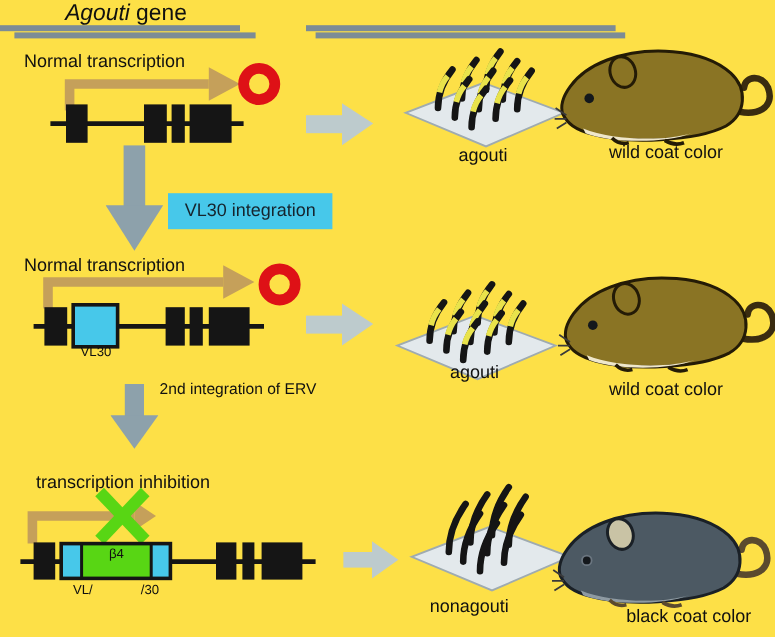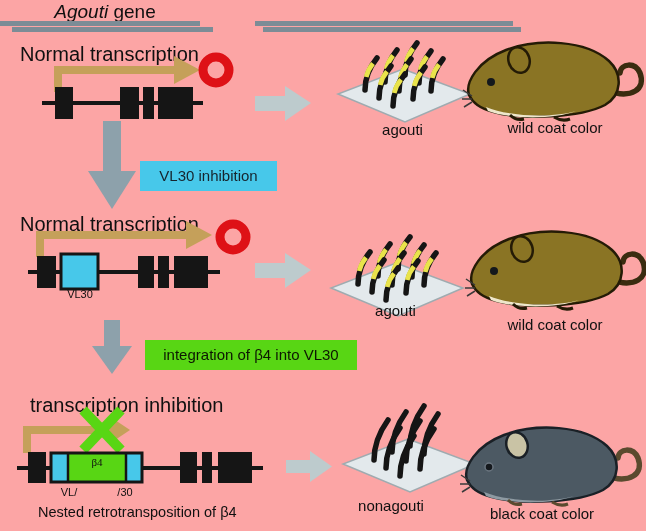--- a/index.html
+++ b/index.html
@@ -1,23 +1,23 @@
 <!DOCTYPE html>
 <html><head>
 <meta charset="utf-8">
 <style>
   html,body{margin:0;padding:0;background:#ffffff;}
   #stage{
-    position:relative;width:646px;height:531px;background:#fca5a5;overflow:hidden;
+    position:relative;width:646px;height:531px;background:#fde047;overflow:hidden;
     font-family:"Liberation Sans","DejaVu Sans",sans-serif;color:#101010;
   }
   .abs{position:absolute;}
   .hdr-title{font-size:19px;text-align:center;white-space:nowrap;}
   .hdr-bar{background:#7C8C96;height:5px;}
-  .row-label{font-size:20px;white-space:nowrap;}
+  .row-label{font-size:15px;white-space:nowrap;}
   .small-caption{font-size:13px;line-height:16px;white-space:nowrap;}
   .cyan-box{
     background:#47C8EA;color:#16242D;font-size:15px;text-align:center;
     height:30px;line-height:30px;white-space:nowrap;
   }
   .green-box{
     background:#58D614;color:#0D1802;font-size:15px;text-align:center;
     height:30px;line-height:30px;white-space:nowrap;
   }
   .gene-sub-label{font-size:11px;text-align:center;white-space:nowrap;}
@@ -59,65 +59,64 @@
     <rect x="55" y="47" width="18" height="32" fill="#151515"></rect>
     <rect x="120" y="47" width="19" height="32" fill="#151515"></rect>
     <rect x="143" y="47" width="11" height="32" fill="#151515"></rect>
     <rect x="158" y="47" width="35" height="32" fill="#151515"></rect>
   </svg>
 
   <svg class="abs" style="left:88px;top:121px;" width="48" height="90">
     <rect x="15" y="0" width="18" height="52" fill="#8DA1AB"></rect>
     <polygon points="0,50 48,50 24,88" fill="#8DA1AB"></polygon>
   </svg>
-  <div class="abs cyan-box" style="left:140px;top:161px;width:137px;">VL30 inhibition</div>
+  <div class="abs cyan-box" style="left:140px;top:161px;width:137px;">VL30 integration</div>
 
   <div class="abs row-label" style="left:20px;top:213px;">Normal transcription</div>
 
   <svg class="abs" style="left:0;top:210px;" width="255" height="95">
     <path d="M40,47 L40,25 L186,25" stroke="#C5A05A" stroke-width="8" fill="none"></path>
     <polygon points="186,11 212,25 186,39" fill="#C5A05A"></polygon>
     <circle cx="233" cy="27" r="13" stroke="#DE1116" stroke-width="9" fill="none"></circle>
     <line x1="28" y1="62" x2="220" y2="62" stroke="#151515" stroke-width="4"></line>
     <rect x="37" y="46" width="19" height="32" fill="#151515"></rect>
     <rect x="61" y="44" width="37" height="35" fill="#47C8EA" stroke="#151515" stroke-width="3"></rect>
     <rect x="138" y="46" width="16" height="32" fill="#151515"></rect>
     <rect x="158" y="46" width="11" height="32" fill="#151515"></rect>
     <rect x="174" y="46" width="34" height="32" fill="#151515"></rect>
   </svg>
   <div class="abs gene-sub-label" style="left:58px;top:288px;width:44px;">VL30</div>
 
   <svg class="abs" style="left:92px;top:320px;" width="40" height="56">
     <rect x="12" y="0" width="16" height="28" fill="#8DA1AB"></rect>
     <polygon points="0,26 40,26 20,54" fill="#8DA1AB"></polygon>
   </svg>
-  <div class="abs green-box" style="left:145px;top:340px;width:212px;">integration of β4 into VL30</div>
+  <div class="abs small-caption" style="left:133px;top:316px;">2nd integration of ERV</div>
 
   <div class="abs row-label" style="left:30px;top:394px;text-align:right;">transcription inhibition</div>
 
   <svg class="abs" style="left:0;top:395px;" width="270" height="95">
     <path d="M27,58 L27,35 L112,35" stroke="#C5A05A" stroke-width="8" fill="none"></path>
     <polygon points="112,23 130,35 112,47" fill="#C5A05A"></polygon>
     <line x1="83" y1="15" x2="121" y2="55" stroke="#58D614" stroke-width="10"></line>
     <line x1="121" y1="15" x2="83" y2="55" stroke="#58D614" stroke-width="10"></line>
     <line x1="17" y1="73" x2="263" y2="73" stroke="#151515" stroke-width="4"></line>
     <rect x="28" y="57" width="18" height="31" fill="#151515"></rect>
     <rect x="51" y="58" width="91" height="29" fill="#47C8EA"></rect>
     <rect x="68" y="58" width="58" height="29" fill="#58D614"></rect>
     <rect x="51" y="58" width="91" height="29" fill="none" stroke="#151515" stroke-width="3"></rect>
     <line x1="68" y1="58" x2="68" y2="87" stroke="#151515" stroke-width="2.5"></line>
     <line x1="126" y1="58" x2="126" y2="87" stroke="#151515" stroke-width="2.5"></line>
     <rect x="180" y="57" width="17" height="31" fill="#151515"></rect>
     <rect x="202" y="57" width="10" height="31" fill="#151515"></rect>
     <rect x="218" y="57" width="34" height="31" fill="#151515"></rect>
   </svg>
-  <div class="abs gene-sub-label" style="left:68px;top:456px;width:58px;font-family:Liberation Serif, serif;">β4</div>
+  <div class="abs gene-sub-label" style="left:68px;top:456px;width:58px;">β4</div>
   <div class="abs gene-sub-label" style="left:48px;top:486px;width:42px;">VL/</div>
   <div class="abs gene-sub-label" style="left:104px;top:486px;width:42px;">/30</div>
-  <div class="abs footnote" style="left:38px;top:504px;">Nested retrotransposition of β4</div>
 
   <svg class="abs" style="left:255px;top:84px;" width="58" height="38">
     <rect x="0" y="12" width="30" height="15" fill="#BDCBCD"></rect>
     <polygon points="30,2 56,19 30,37" fill="#BDCBCD"></polygon>
   </svg>
   <svg class="abs" style="left:255px;top:251px;" width="58" height="38">
     <rect x="0" y="12" width="30" height="15" fill="#BDCBCD"></rect>
     <polygon points="30,2 56,19 30,37" fill="#BDCBCD"></polygon>
   </svg>
   <svg class="abs" style="left:286px;top:449px;" width="48" height="36">
@@ -190,15 +189,15 @@
 
   <svg class="abs" style="left:460px;top:418px;" width="185" height="92" viewBox="0 0 185 92">
     <path d="M146,58 C170,66 184,56 178,40 C173,29 159,30 158,40" fill="none" stroke="#5A4A2E" stroke-width="5.5" stroke-linecap="round"></path>
     <path d="M7,62 C3,50 15,28 44,17 C76,5 124,7 147,28 C161,41 160,62 143,72 C118,85 60,87 32,79 C17,75 11,70 7,62 Z" fill="#4C5963" stroke="#1A2026" stroke-width="2.5"></path>
     <path d="M24,74 C48,84 92,85 114,78 C92,87 46,86 26,78 Z" fill="#8E9AA2"></path>
     <ellipse cx="57" cy="27" rx="10.5" ry="13" transform="rotate(-18 57 27)" fill="#C9C3A5" stroke="#1A2026" stroke-width="2.5"></ellipse>
     <circle cx="29" cy="49" r="4" fill="#14181C" stroke="#6B7680" stroke-width="1.5"></circle>
     <path d="M10,63 L1,57 M10,66 L0,66 M10,69 L2,74" stroke="#3A3A3A" stroke-width="1.5" fill="none"></path>
     <path d="M48,82 q6,6 14,4 M92,84 q8,5 16,2" stroke="#5A4A2E" stroke-width="3" fill="none"></path>
   </svg>
-  <div class="abs result-label" style="left:472px;top:505px;width:140px;">black coat color</div>
+  <div class="abs result-label" style="left:504px;top:505px;width:140px;">black coat color</div>
 
 </div>
 
 </body></html>

